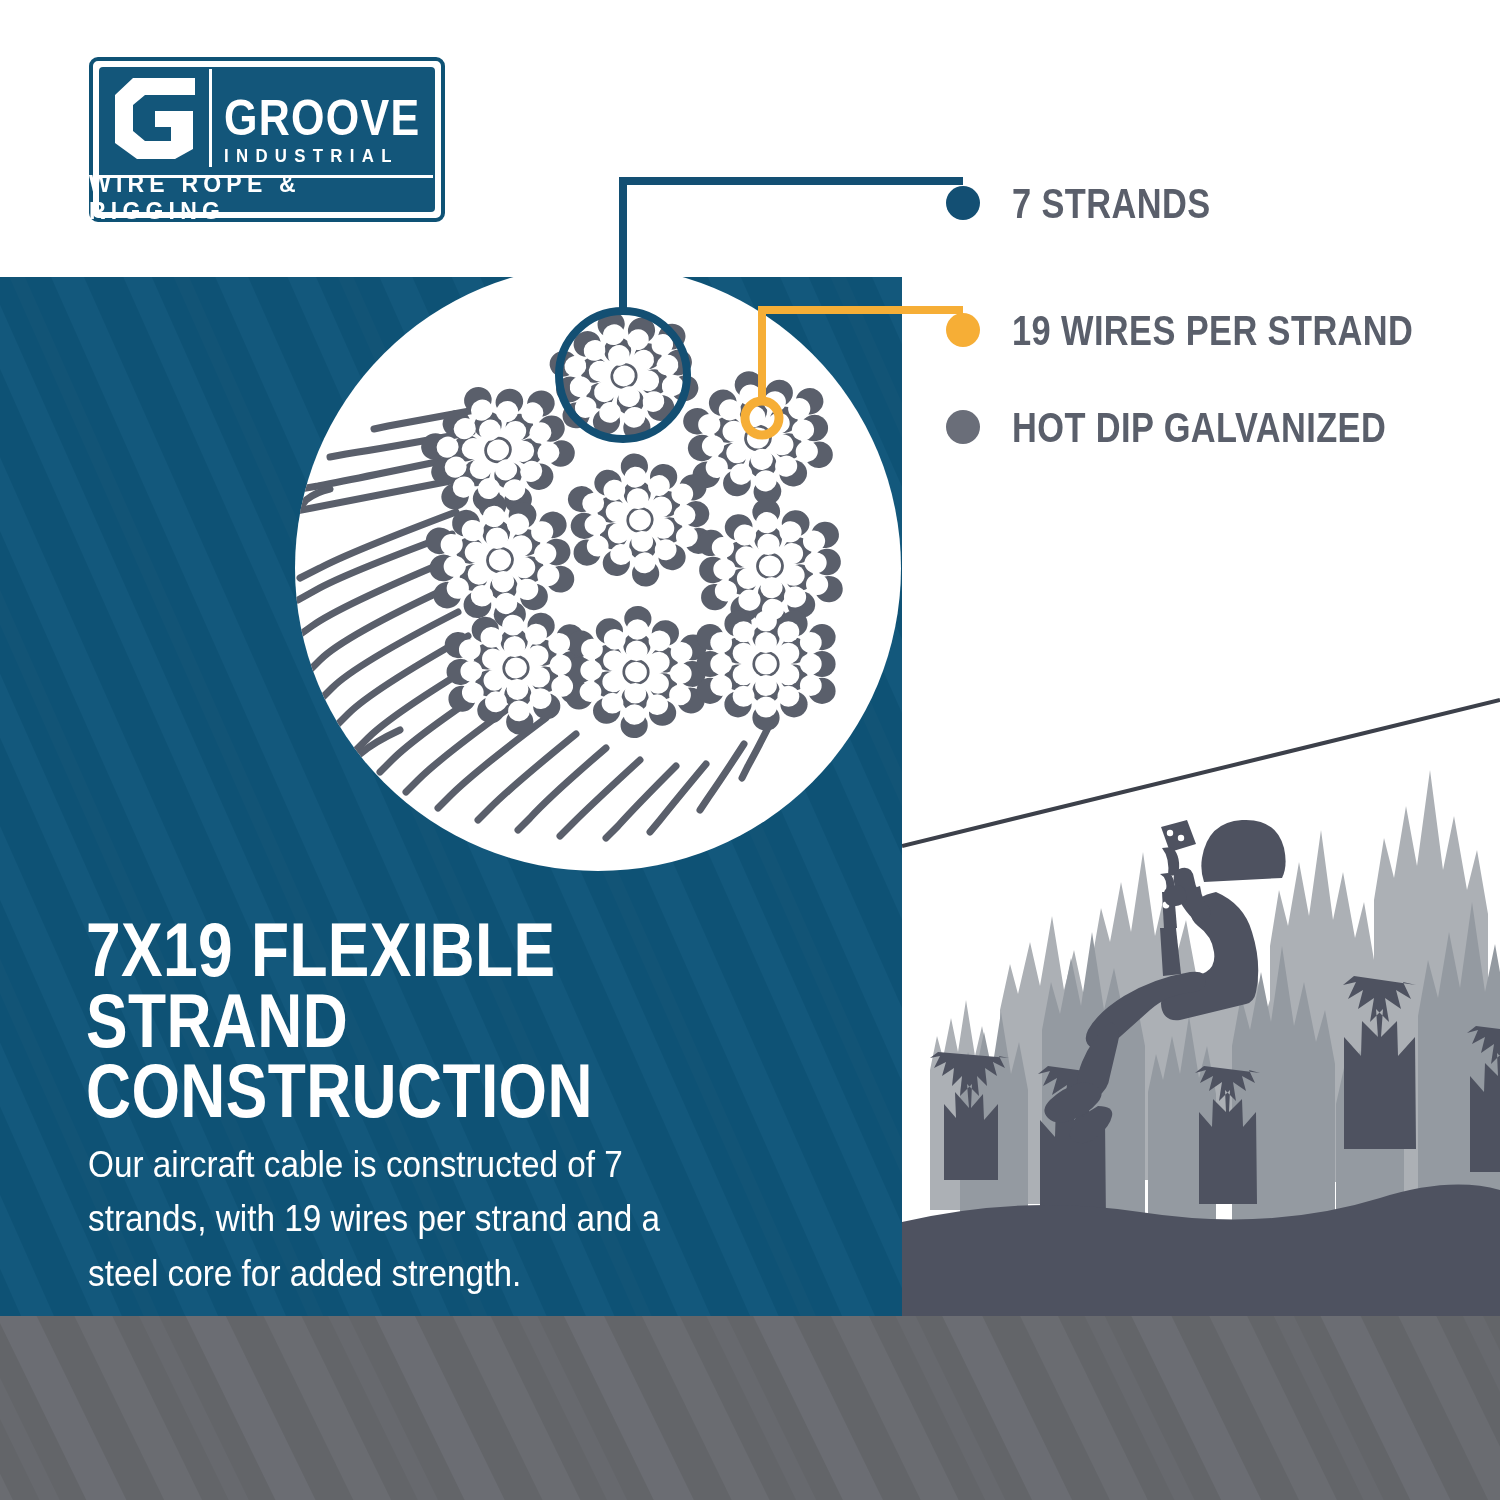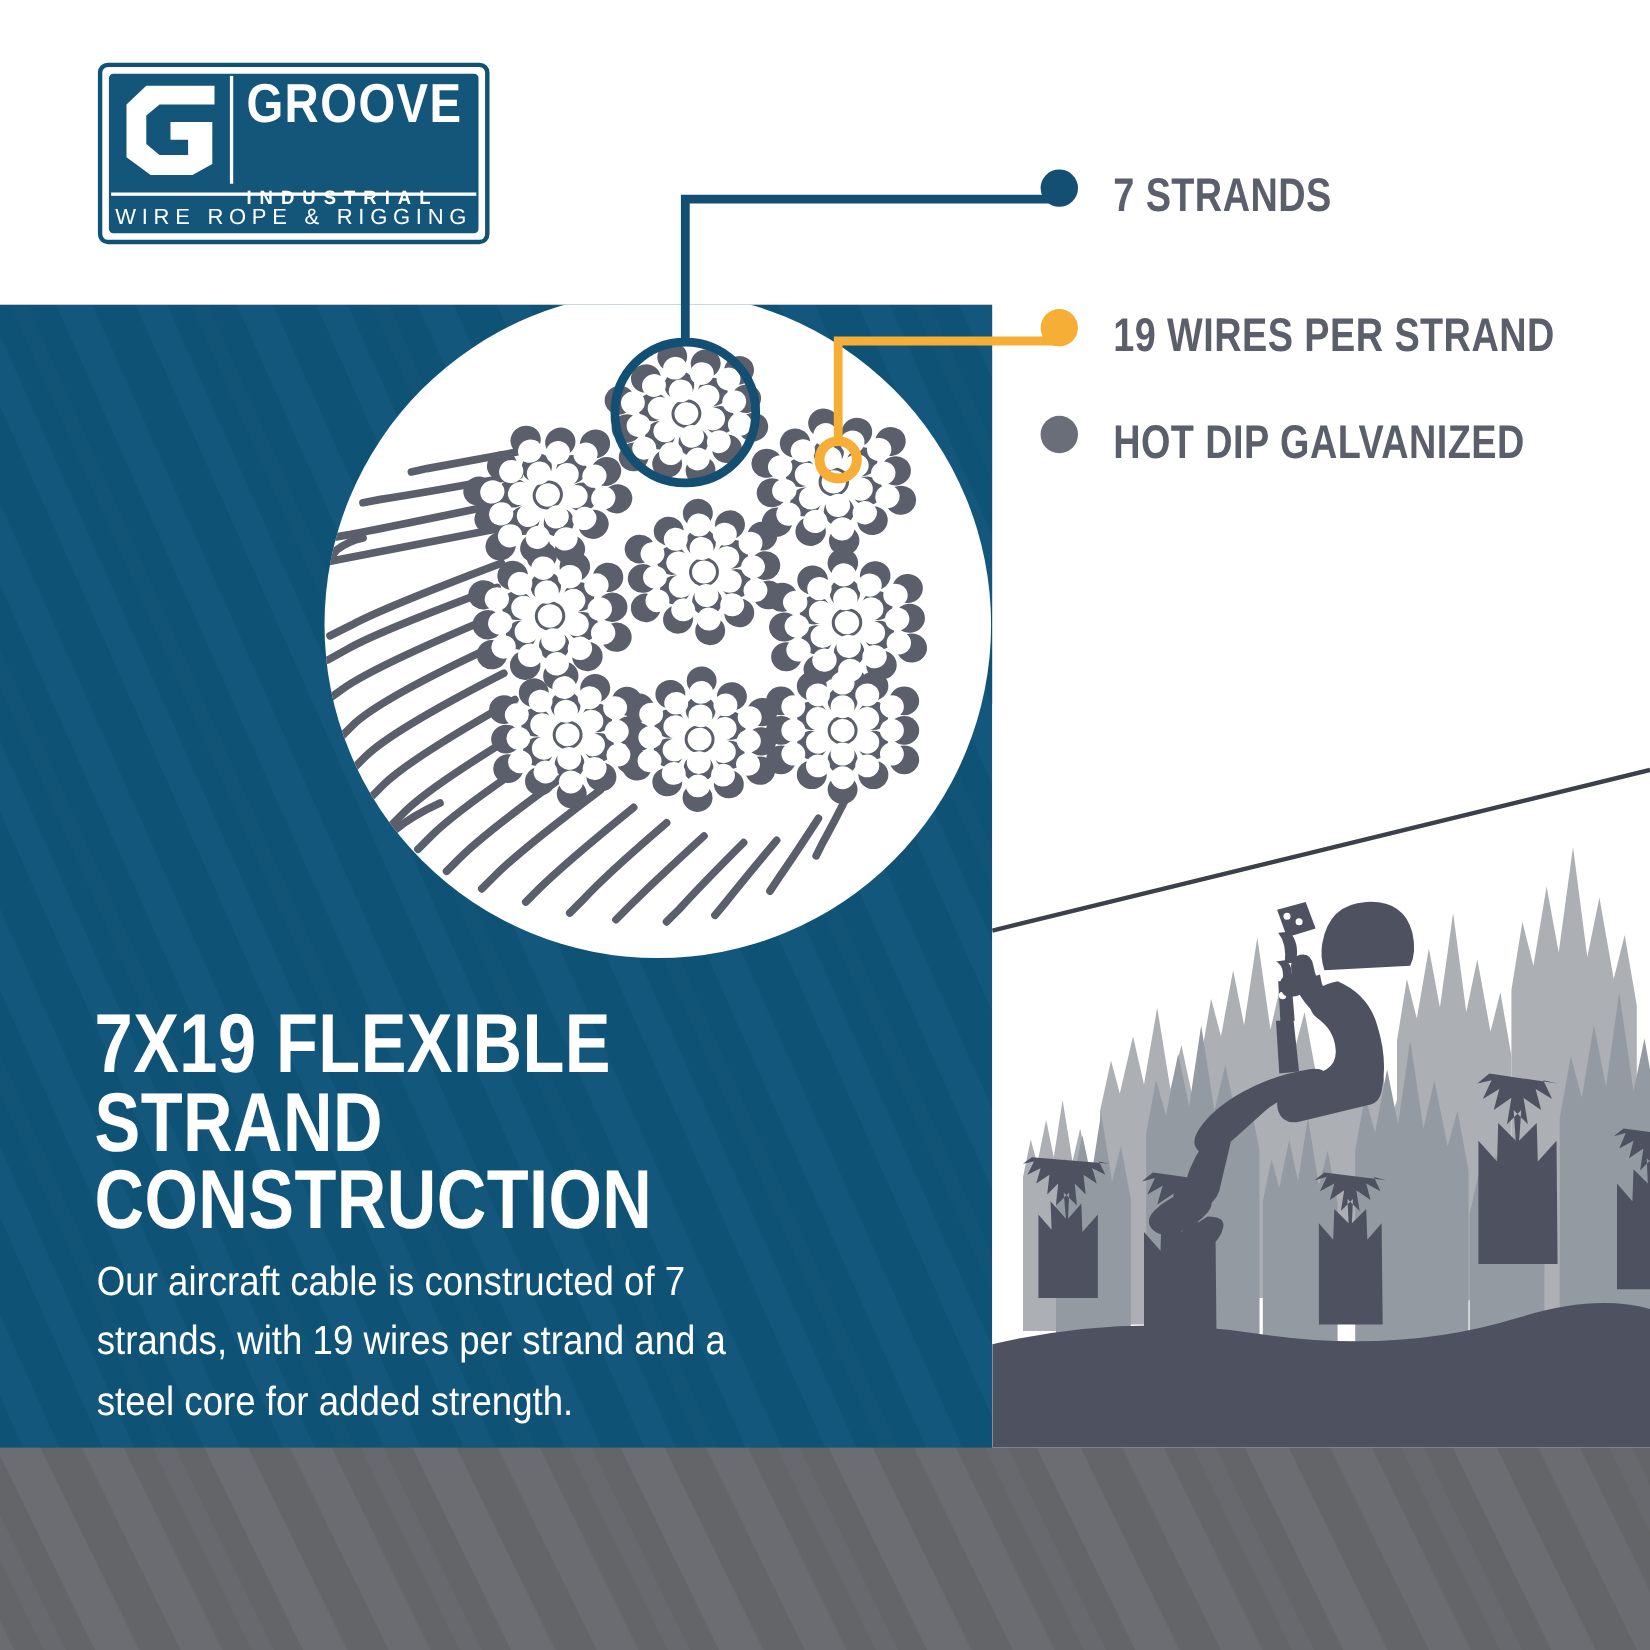--- a/index.html
+++ b/index.html
@@ -9,33 +9,33 @@
   #stage{position:relative;width:1500px;height:1500px;background:#ffffff;}
   #stage > svg.layer{position:absolute;left:0;top:0;width:1500px;height:1500px;}
 
   
   #logo{position:absolute;left:89px;top:57px;width:356px;height:165px;}
   #logo .frame{position:absolute;inset:0;border:4px solid #0E5275;border-radius:9px;background:#ffffff;}
   #logo .plate{position:absolute;left:10px;top:10px;right:10px;bottom:10px;background:#13567A;border-radius:4px;}
   #logo .mark{position:absolute;left:22px;top:16px;width:88px;height:90px;}
   #logo .vrule{position:absolute;left:120px;top:12px;width:3px;height:98px;background:#ffffff;}
   #logo .wordmark{position:absolute;left:135px;top:14px;right:12px;height:96px;
-      display:flex;flex-direction:column;justify-content:flex-start;gap:47px;}
+      display:flex;flex-direction:column;justify-content:flex-end;}
   #logo .wordmark .big{font-size:50px;line-height:.92;font-weight:700;color:#fff;
       letter-spacing:1.5px;transform:scaleX(.86);transform-origin:left center;
       font-family:"Liberation Sans Narrow","Liberation Sans",sans-serif;}
   #logo .wordmark .small{font-size:17.5px;font-weight:700;color:#fff;letter-spacing:7.6px;
       margin-top:5px;transform:scaleX(.96);transform-origin:left center;}
   #logo .hrule{position:absolute;left:12px;right:12px;top:118px;height:3px;background:#ffffff;}
   #logo .tagline{position:absolute;left:0;right:0;top:124px;height:34px;
       display:flex;align-items:center;justify-content:center;
-      font-size:20px;font-weight:400;color:#fff;letter-spacing:5.2px;}
+      font-size:23px;font-weight:700;color:#fff;letter-spacing:5.2px;}
 
   
-  .callout{position:absolute;display:flex;align-items:flex-start;height:60px;}
+  .callout{position:absolute;display:flex;align-items:center;height:60px;margin-top:19px;}
   .callout .dot{width:34px;height:34px;border-radius:50%;flex:0 0 auto;}
   .callout .lbl{margin-left:32px;white-space:nowrap;color:#5A5F6B;
       font-size:43px;font-weight:700;letter-spacing:.5px;
       transform:scaleX(.80);transform-origin:left center;
       font-family:"Liberation Sans Narrow","Liberation Sans",sans-serif;}
   #callout-strands{left:946px;top:154px;}
   #callout-wires{left:946px;top:281px;}
   #callout-galv{left:946px;top:378px;}
 
   

